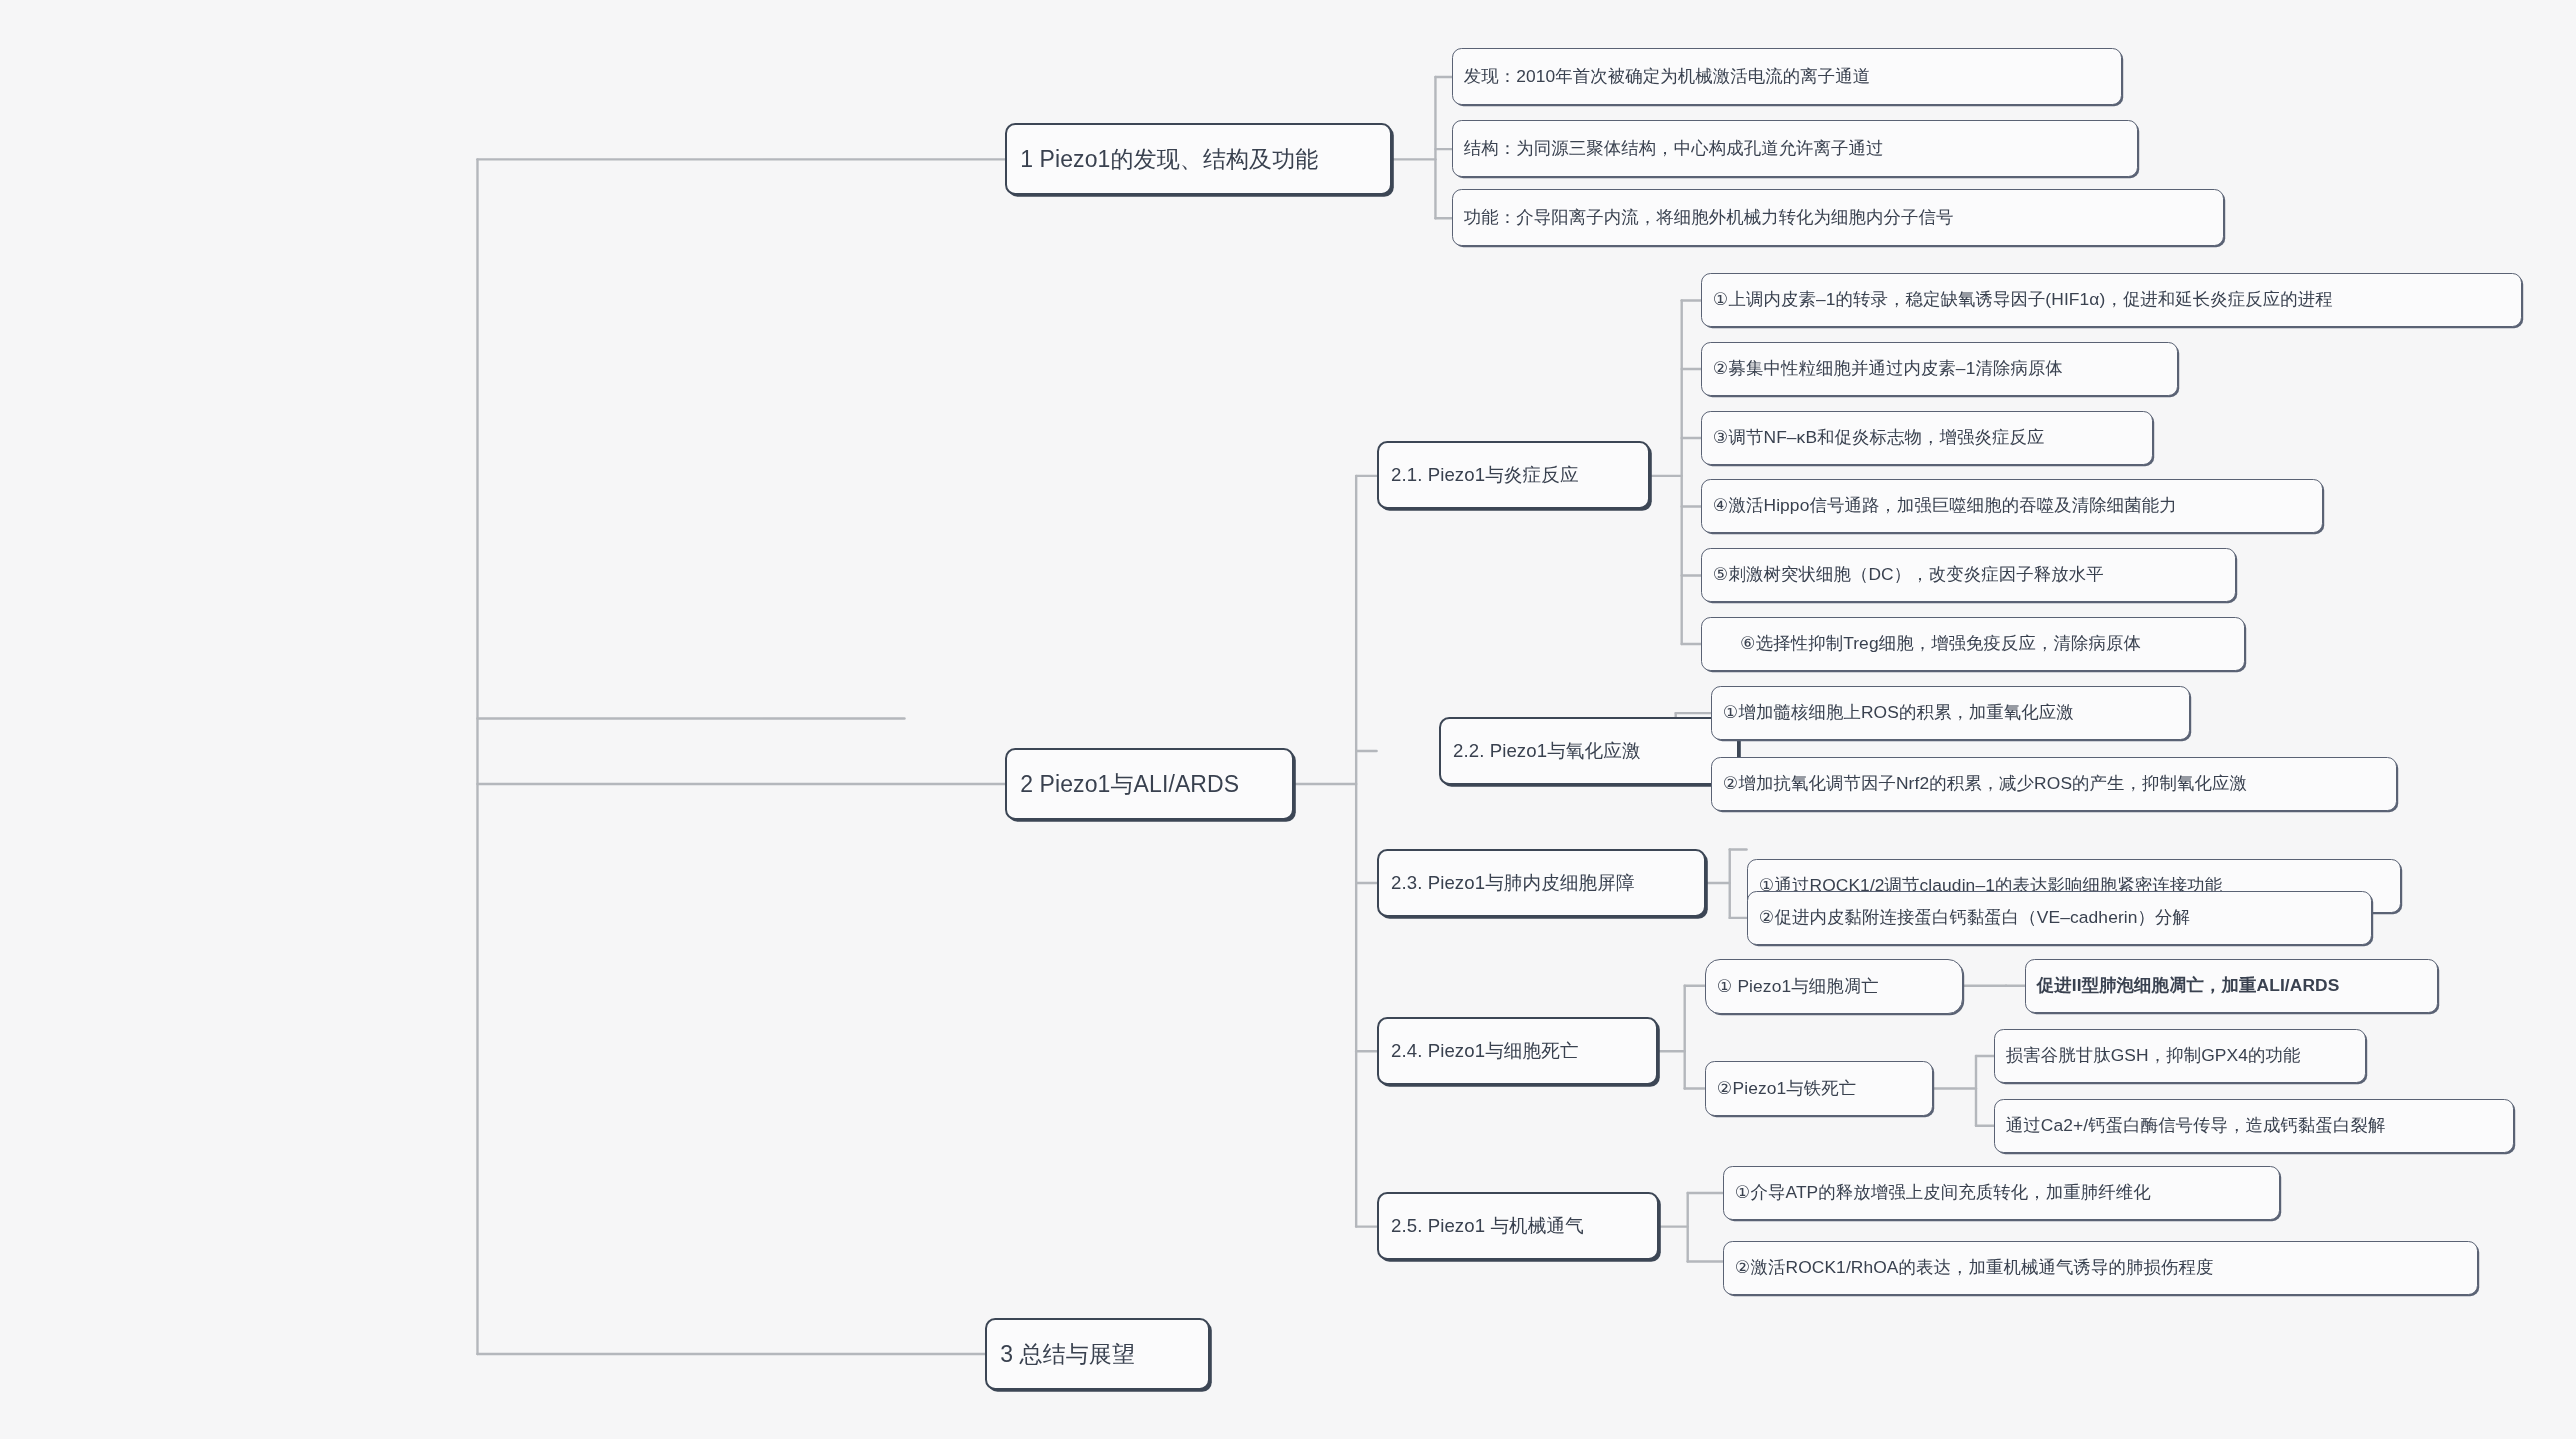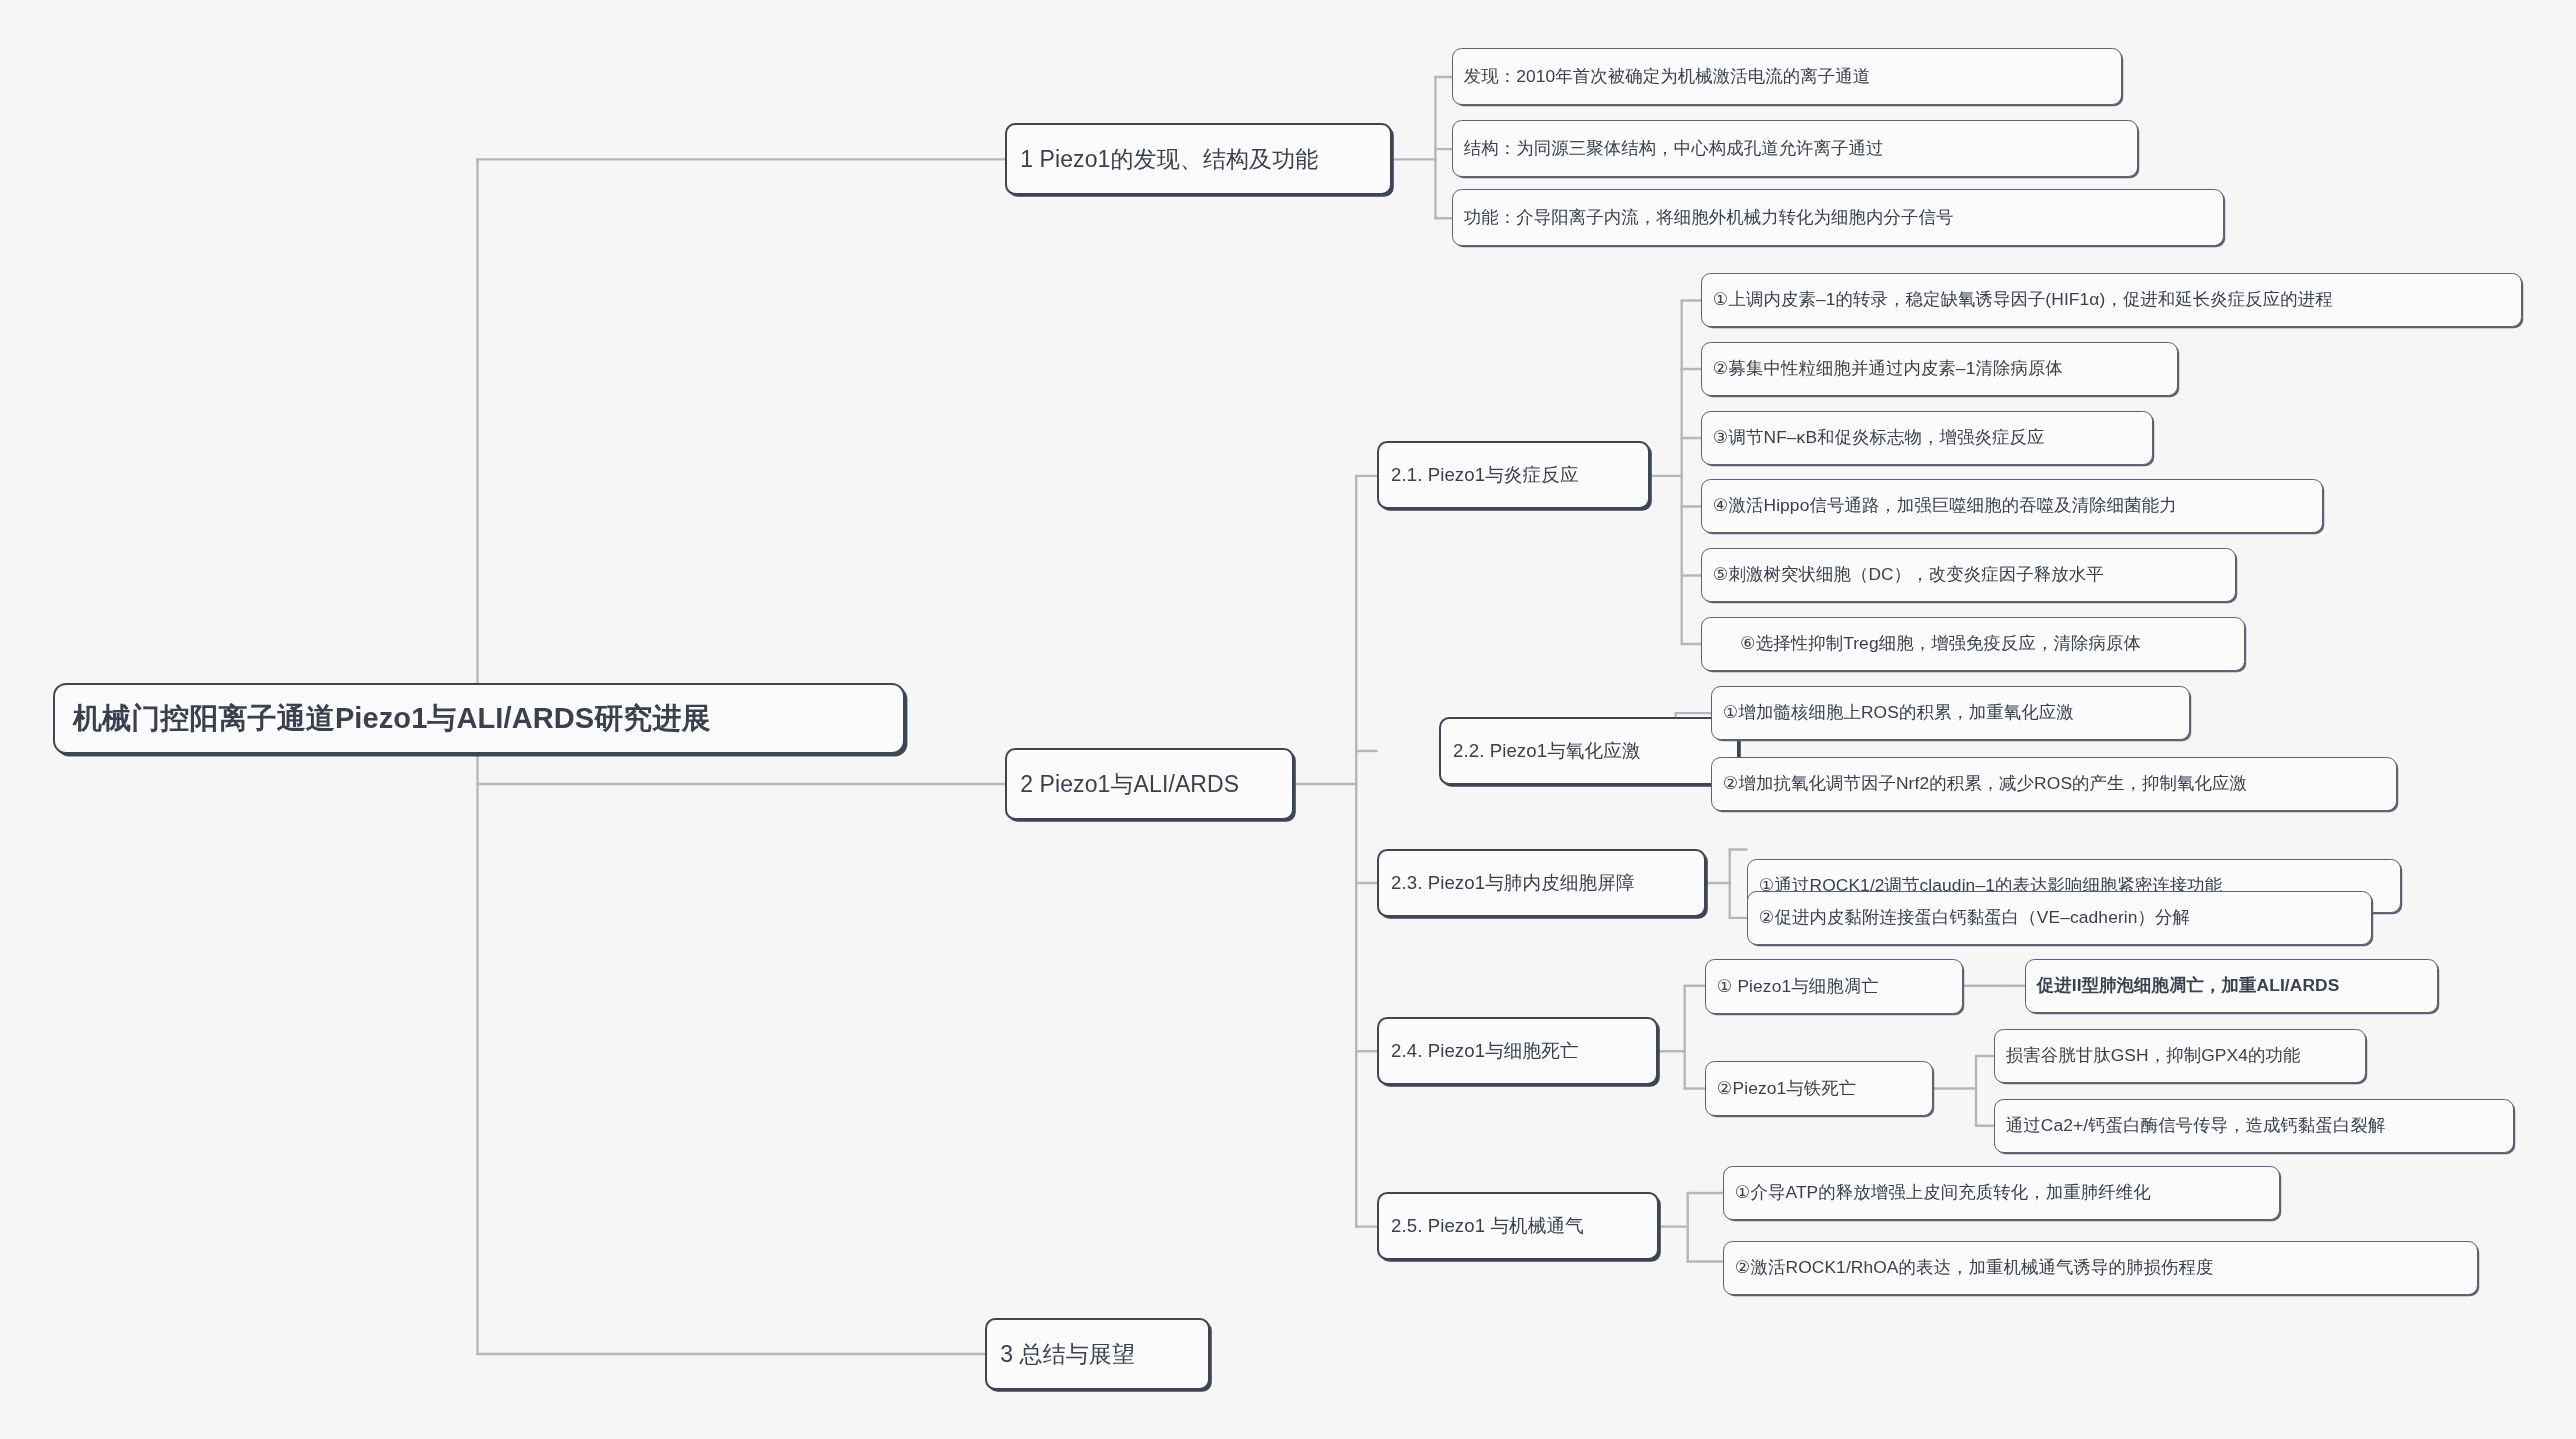--- a/index.html
+++ b/index.html
@@ -146,23 +146,20 @@
       <path d="M 3290 1758 H 3320"></path>
       <path d="M 3290 1874 H 3320"></path>
 
       <path d="M 2762 2042 H 2810"></path>
       <path d="M 2810 1986 V 2100"></path>
       <path d="M 2810 1986 H 2868"></path>
       <path d="M 2810 2100 H 2868"></path>
     </g>
   </svg>
 
-  <div class="node n-root" style="left:53px; top:683px; width:852px; height:71px;">
-    <span class="label">机械门控阳离子通道Piezo1与ALI/ARDS研究进展</span>
-  </div>
 
   <div class="node n-l1" style="left:1005px; top:123px; width:387px; height:72px;">
     <span class="label">1 Piezo1的发现、结构及功能</span>
   </div>
   <div class="node n-leaf" style="left:1452px; top:48px; width:670px; height:57px;">
     <span class="label">发现：2010年首次被确定为机械激活电流的离子通道</span>
   </div>
   <div class="node n-leaf" style="left:1452px; top:120px; width:686px; height:57px;">
     <span class="label">结构：为同源三聚体结构，中心构成孔道允许离子通过</span>
   </div>
@@ -212,21 +209,21 @@
   <div class="node n-leaf" style="left:1747px; top:822px; width:654px; height:54px;margin-top:37px;">
     <span class="label">①通过ROCK1/2调节claudin–1的表达影响细胞紧密连接功能</span>
   </div>
   <div class="node n-leaf" style="left:1747px; top:891px; width:625px; height:54px;">
     <span class="label">②促进内皮黏附连接蛋白钙黏蛋白（VE–cadherin）分解</span>
   </div>
 
   <div class="node n-l2" style="left:1377px; top:1017px; width:281px; height:68px;">
     <span class="label">2.4.   Piezo1与细胞死亡</span>
   </div>
-  <div class="node n-l3" style="left:1705px; top:959px; width:258px; height:55px;">
+  <div class="node n-l3" style="left:1705px; top:959px; width:258px; height:55px;border-radius:15px;">
     <span class="label">① Piezo1与细胞凋亡</span>
   </div>
   <div class="node n-leaf" style="left:2025px; top:959px; width:413px; height:54px;font-weight:bold;">
     <span class="label">促进II型肺泡细胞凋亡，加重ALI/ARDS</span>
   </div>
   <div class="node n-l3" style="left:1705px; top:1061px; width:228px; height:55px;">
     <span class="label">②Piezo1与铁死亡</span>
   </div>
   <div class="node n-leaf" style="left:1994px; top:1029px; width:372px; height:54px;">
     <span class="label">损害谷胱甘肽GSH，抑制GPX4的功能</span>

